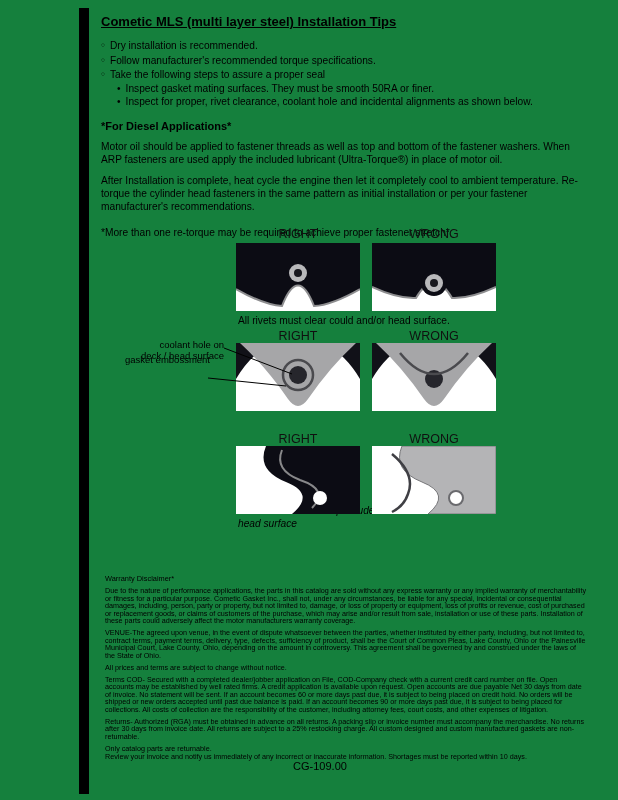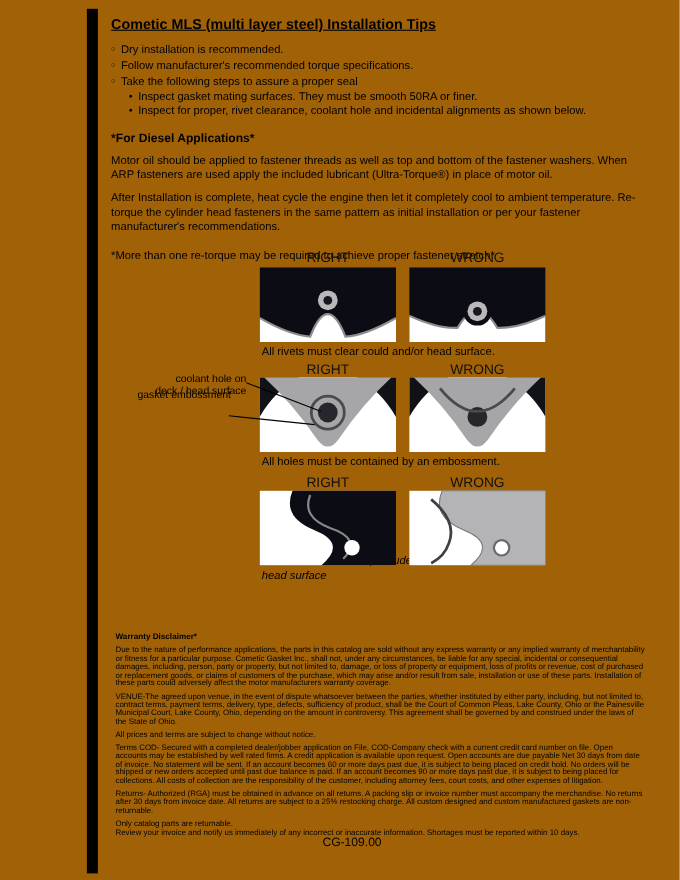--- a/index.html
+++ b/index.html
@@ -1,36 +1,36 @@
 <!DOCTYPE html>
 <html><head>
 <meta charset="utf-8">
 <style>
   * { margin:0; padding:0; box-sizing:border-box; }
   html,body { width:618px; height:800px; background:#ffffff; overflow:hidden; }
   body { font-family:"Liberation Sans", sans-serif; color:#000; }
-  .page { position:relative; width:618px; height:800px; background:#a16207; }
+  .page { position:relative; width:618px; height:800px; background:#15803d; }
   .left-bar { position:absolute; left:79px; top:8px; width:10px; height:786px; background:#000; }
   .content { position:absolute; left:101px; top:14px; width:489px; }
   .title { font-size:13px; font-weight:bold; text-decoration:underline; margin-bottom:9px; }
   .tips { list-style:none; font-size:10.2px; line-height:13.5px; }
   .tip::before { content:"\25CB"; font-size:6.5px; vertical-align:2px; margin-right:5px; }
   .subtip { padding-left:16px; }
   .subtip::before { content:"\2022"; margin-right:5px; }
   .diesel-heading { font-weight:bold; font-size:11px; margin-top:11px; }
   .para { font-size:10.2px; line-height:13.2px; margin-top:8px; width:489px; }
   .note { font-size:10.2px; margin-top:13px; }
   .diag-label { position:absolute; width:124px; text-align:center; font-size:12.5px; color:#101010; }
   .diag-img { position:absolute; width:124px; height:68px; z-index:1; }
   .diag-img svg { width:100%; height:100%; display:block; }
   .caption { position:absolute; font-size:10.2px; line-height:13px; }
   .callout { position:absolute; font-size:9.5px; line-height:11px; text-align:right; }
   .callout-lines { position:absolute; left:200px; top:340px; width:100px; height:55px; z-index:2; }
   .warranty { position:absolute; left:105px; top:574px; width:482px; }
-  .warranty-heading { font-size:7.4px; font-weight:bold; margin-bottom:4px; }
+  .warranty-heading { font-size:7.4px; font-weight:normal; margin-bottom:4px; }
   .warranty p { font-size:7.2px; line-height:7.5px; margin-bottom:4.5px; }
   .warranty p.tight { margin-bottom:1px; }
   .footer { position:absolute; left:100px; top:760px; width:440px; text-align:center; font-size:11px; }
 </style>
 </head>
 <body>
 
 <div class="page">
 
   <div class="left-bar"></div>
@@ -103,21 +103,20 @@
   <div class="diag-img" style="left:372px; top:343px;">
     <svg viewBox="0 0 124 68">
       <rect width="124" height="68" fill="#ffffff"></rect>
       <path d="M0,0 L36,0 Q14,12 0,36 Z" fill="#111118"></path>
       <path d="M124,0 L88,0 Q110,12 124,36 Z" fill="#111118"></path>
       <path d="M4,0 L120,0 Q94,24 72,56 Q62,70 52,56 Q30,24 4,0 Z" fill="#a6a6a8"></path>
       <circle cx="62" cy="36" r="9" fill="#26262c"></circle>
       <path d="M28,10 Q62,52 96,10" fill="none" stroke="#4a4a4e" stroke-width="2.5"></path>
     </svg>
   </div>
-  <div class="caption" style="left:238px; top:414px;">All holes must be contained by an embossment.</div>
 
   <div class="diag-label" style="left:236px; top:432px;">RIGHT</div>
   <div class="diag-label" style="left:372px; top:432px;">WRONG</div>
 
   <div class="diag-img" style="left:236px; top:446px;">
     <svg viewBox="0 0 124 68">
       <rect width="124" height="68" fill="#ffffff"></rect>
       <path d="M30,0 L124,0 L124,68 L56,68 Q80,48 50,36 Q20,24 30,0 Z" fill="#0c0c14"></path>
       <path d="M46,4 Q38,24 64,34 Q94,44 76,62" fill="none" stroke="#88888a" stroke-width="2"></path>
       <circle cx="84" cy="52" r="7" fill="#ffffff"></circle>

